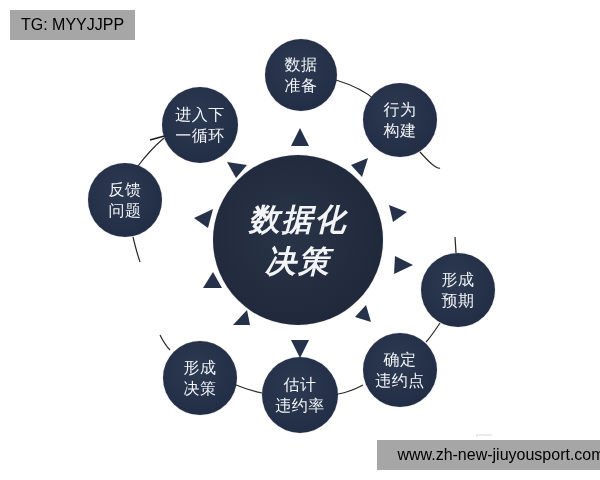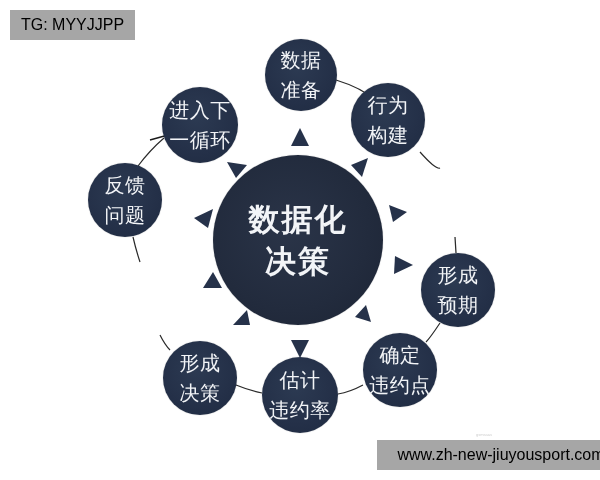--- a/index.html
+++ b/index.html
@@ -8,24 +8,24 @@
       font-family: "DejaVu Sans", sans-serif;
     }
     #diagram { position: absolute; left: 0; top: 0; width: 600px; height: 480px; }
     .node {
       position: absolute; border-radius: 50%;
       background: radial-gradient(circle at 45% 40%, #2c3a52 0%, #243048 60%, #1e2a40 100%);
       display: flex; align-items: center; justify-content: center; text-align: center;
       color: #f2f4f7; box-shadow: 0 0 1px rgba(0,0,0,0.4);
     }
     .node .label {
-      font-size: 20px; line-height: 30px; white-space: pre-line; letter-spacing: 0.5px;
+      font-size: 16px; line-height: 21px; white-space: pre-line; letter-spacing: 0.5px;
     }
     .center-node { background: radial-gradient(circle at 45% 45%, #2a3448 0%, #222b3d 60%, #1c2434 100%); }
-    .center-node .label { font-size: 31px; line-height: 42px; font-weight: bold; letter-spacing: 2px; }
+    .center-node .label { font-size: 31px; line-height: 42px; font-weight: bold; letter-spacing: 2px; font-style: italic; }
     .badge {
       position: absolute; background: #a6a6a6; color: #000000;
       font-family: "Liberation Sans", sans-serif; display: flex; align-items: center; justify-content: center;
     }
     .badge-tg { left: 10px; top: 10px; width: 125px; height: 30px; font-size: 16px; }
     .badge-url { left: 341px; top: 440px; width: 248px; height: 30px; font-size: 16px; margin-left: 36px; }
     .tiny-caption { position: absolute; left: 476px; top: 432px; font-size: 4px; color: #cfcfcf; font-family: "Liberation Sans", sans-serif; }
   </style>
 </head>
 <body>
@@ -66,21 +66,21 @@
 
   <div class="node center-node" style="left:213px;top:155px;width:170px;height:170px;">
     <span class="label">数据化
 决策</span>
   </div>
 
   <div class="node" style="left:265px;top:39px;width:72px;height:72px;">
     <span class="label">数据
 准备</span>
   </div>
-  <div class="node" style="left:351px;top:83px;width:74px;height:74px;">
+  <div class="node" style="left:363px;top:83px;width:74px;height:74px;">
     <span class="label">行为
 构建</span>
   </div>
   <div class="node" style="left:421px;top:253px;width:74px;height:74px;">
     <span class="label">形成
 预期</span>
   </div>
   <div class="node" style="left:262px;top:357px;width:76px;height:76px;">
     <span class="label">估计
 违约率</span>

